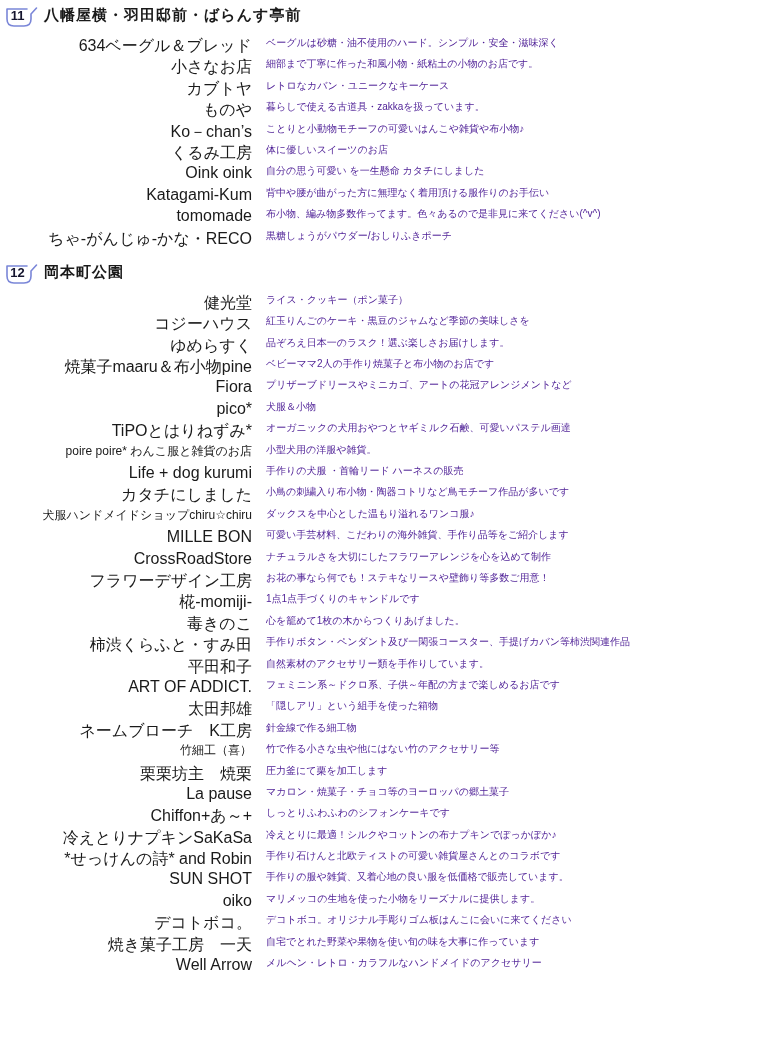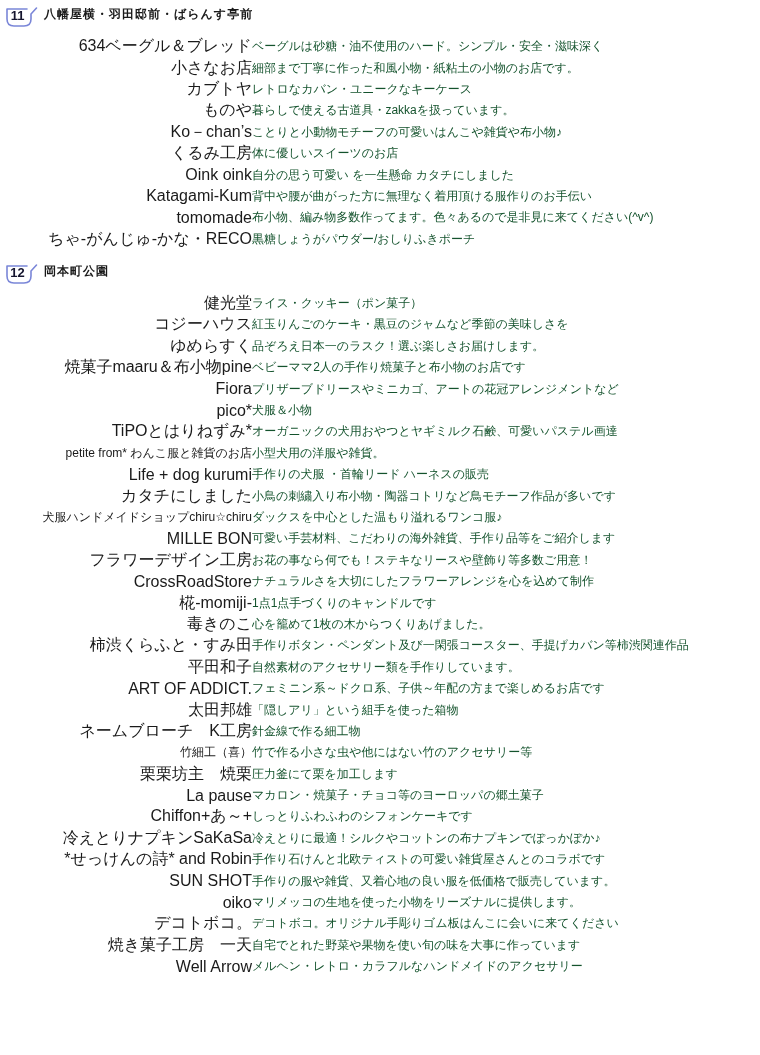--- a/index.html
+++ b/index.html
@@ -14,32 +14,32 @@
   .section{margin:0;}
   .section + .section{margin-top:13px;}
   .section-header{display:flex;height:26px;margin-bottom:4px;}
   .badge{position:relative;width:34px;height:24px;flex:none;}
   .badge svg{position:absolute;left:0;top:0;}
   .badge-num{
     position:absolute;left:0;top:2px;width:27px;text-align:center;
     font-size:13px;font-weight:bold;color:#15152e;letter-spacing:0px;
   }
   .section-title{
-    font-size:12px;font-weight:bold;margin-left:6px;letter-spacing:1px;
+    font-size:15px;font-weight:bold;margin-left:6px;letter-spacing:1px;
     white-space:nowrap;color:#1a1a1a;
   }
-  .row{display:flex;align-items:center;height:21.4px;}
+  .row{display:flex;align-items:flex-start;height:21.4px;}
   .name{
     width:248px;flex:none;text-align:right;font-size:16px;font-weight:500;
     white-space:nowrap;color:#1a1a1a;overflow:visible;
   }
   .name.small{font-size:12px;}
   .desc{
-    font-size:12px;white-space:nowrap;overflow:hidden;
-    flex:1;color:#14532d;
+    margin-left:14px;font-size:10px;white-space:nowrap;overflow:hidden;
+    flex:1;color:#4c1d95;
   }
 </style>
 </head>
 <body>
 
 <div class="doc" id="doc">
   <div class="section">
     <div class="section-header">
       <span class="badge">
         <svg width="34" height="24" viewBox="0 0 34 24" aria-hidden="true">
@@ -145,21 +145,21 @@
     <span class="name">pico*</span>
     <span class="desc">犬服＆小物</span>
   </div>
 
   <div class="row">
     <span class="name">TiPOとはりねずみ*</span>
     <span class="desc">オーガニックの犬用おやつとヤギミルク石鹸、可愛いパステル画達</span>
   </div>
 
   <div class="row">
-    <span class="name small">petite from* わんこ服と雑貨のお店</span>
+    <span class="name small">poire poire* わんこ服と雑貨のお店</span>
     <span class="desc">小型犬用の洋服や雑貨。</span>
   </div>
 
   <div class="row">
     <span class="name">Life + dog kurumi</span>
     <span class="desc">手作りの犬服 ・首輪リード ハーネスの販売</span>
   </div>
 
   <div class="row">
     <span class="name">カタチにしました</span>
@@ -170,30 +170,30 @@
     <span class="name small">犬服ハンドメイドショップchiru☆chiru</span>
     <span class="desc">ダックスを中心とした温もり溢れるワンコ服♪</span>
   </div>
 
   <div class="row">
     <span class="name">MILLE BON</span>
     <span class="desc">可愛い手芸材料、こだわりの海外雑貨、手作り品等をご紹介します</span>
   </div>
 
   <div class="row">
+    <span class="name">CrossRoadStore</span>
+    <span class="desc">ナチュラルさを大切にしたフラワーアレンジを心を込めて制作</span>
+  </div>
+
+  <div class="row">
     <span class="name">フラワーデザイン工房</span>
     <span class="desc">お花の事なら何でも！ステキなリースや壁飾り等多数ご用意！</span>
   </div>
 
   <div class="row">
-    <span class="name">CrossRoadStore</span>
-    <span class="desc">ナチュラルさを大切にしたフラワーアレンジを心を込めて制作</span>
-  </div>
-
-  <div class="row">
     <span class="name">椛-momiji-</span>
     <span class="desc">1点1点手づくりのキャンドルです</span>
   </div>
 
   <div class="row">
     <span class="name">毒きのこ</span>
     <span class="desc">心を籠めて1枚の木からつくりあげました。</span>
   </div>
 
   <div class="row">

